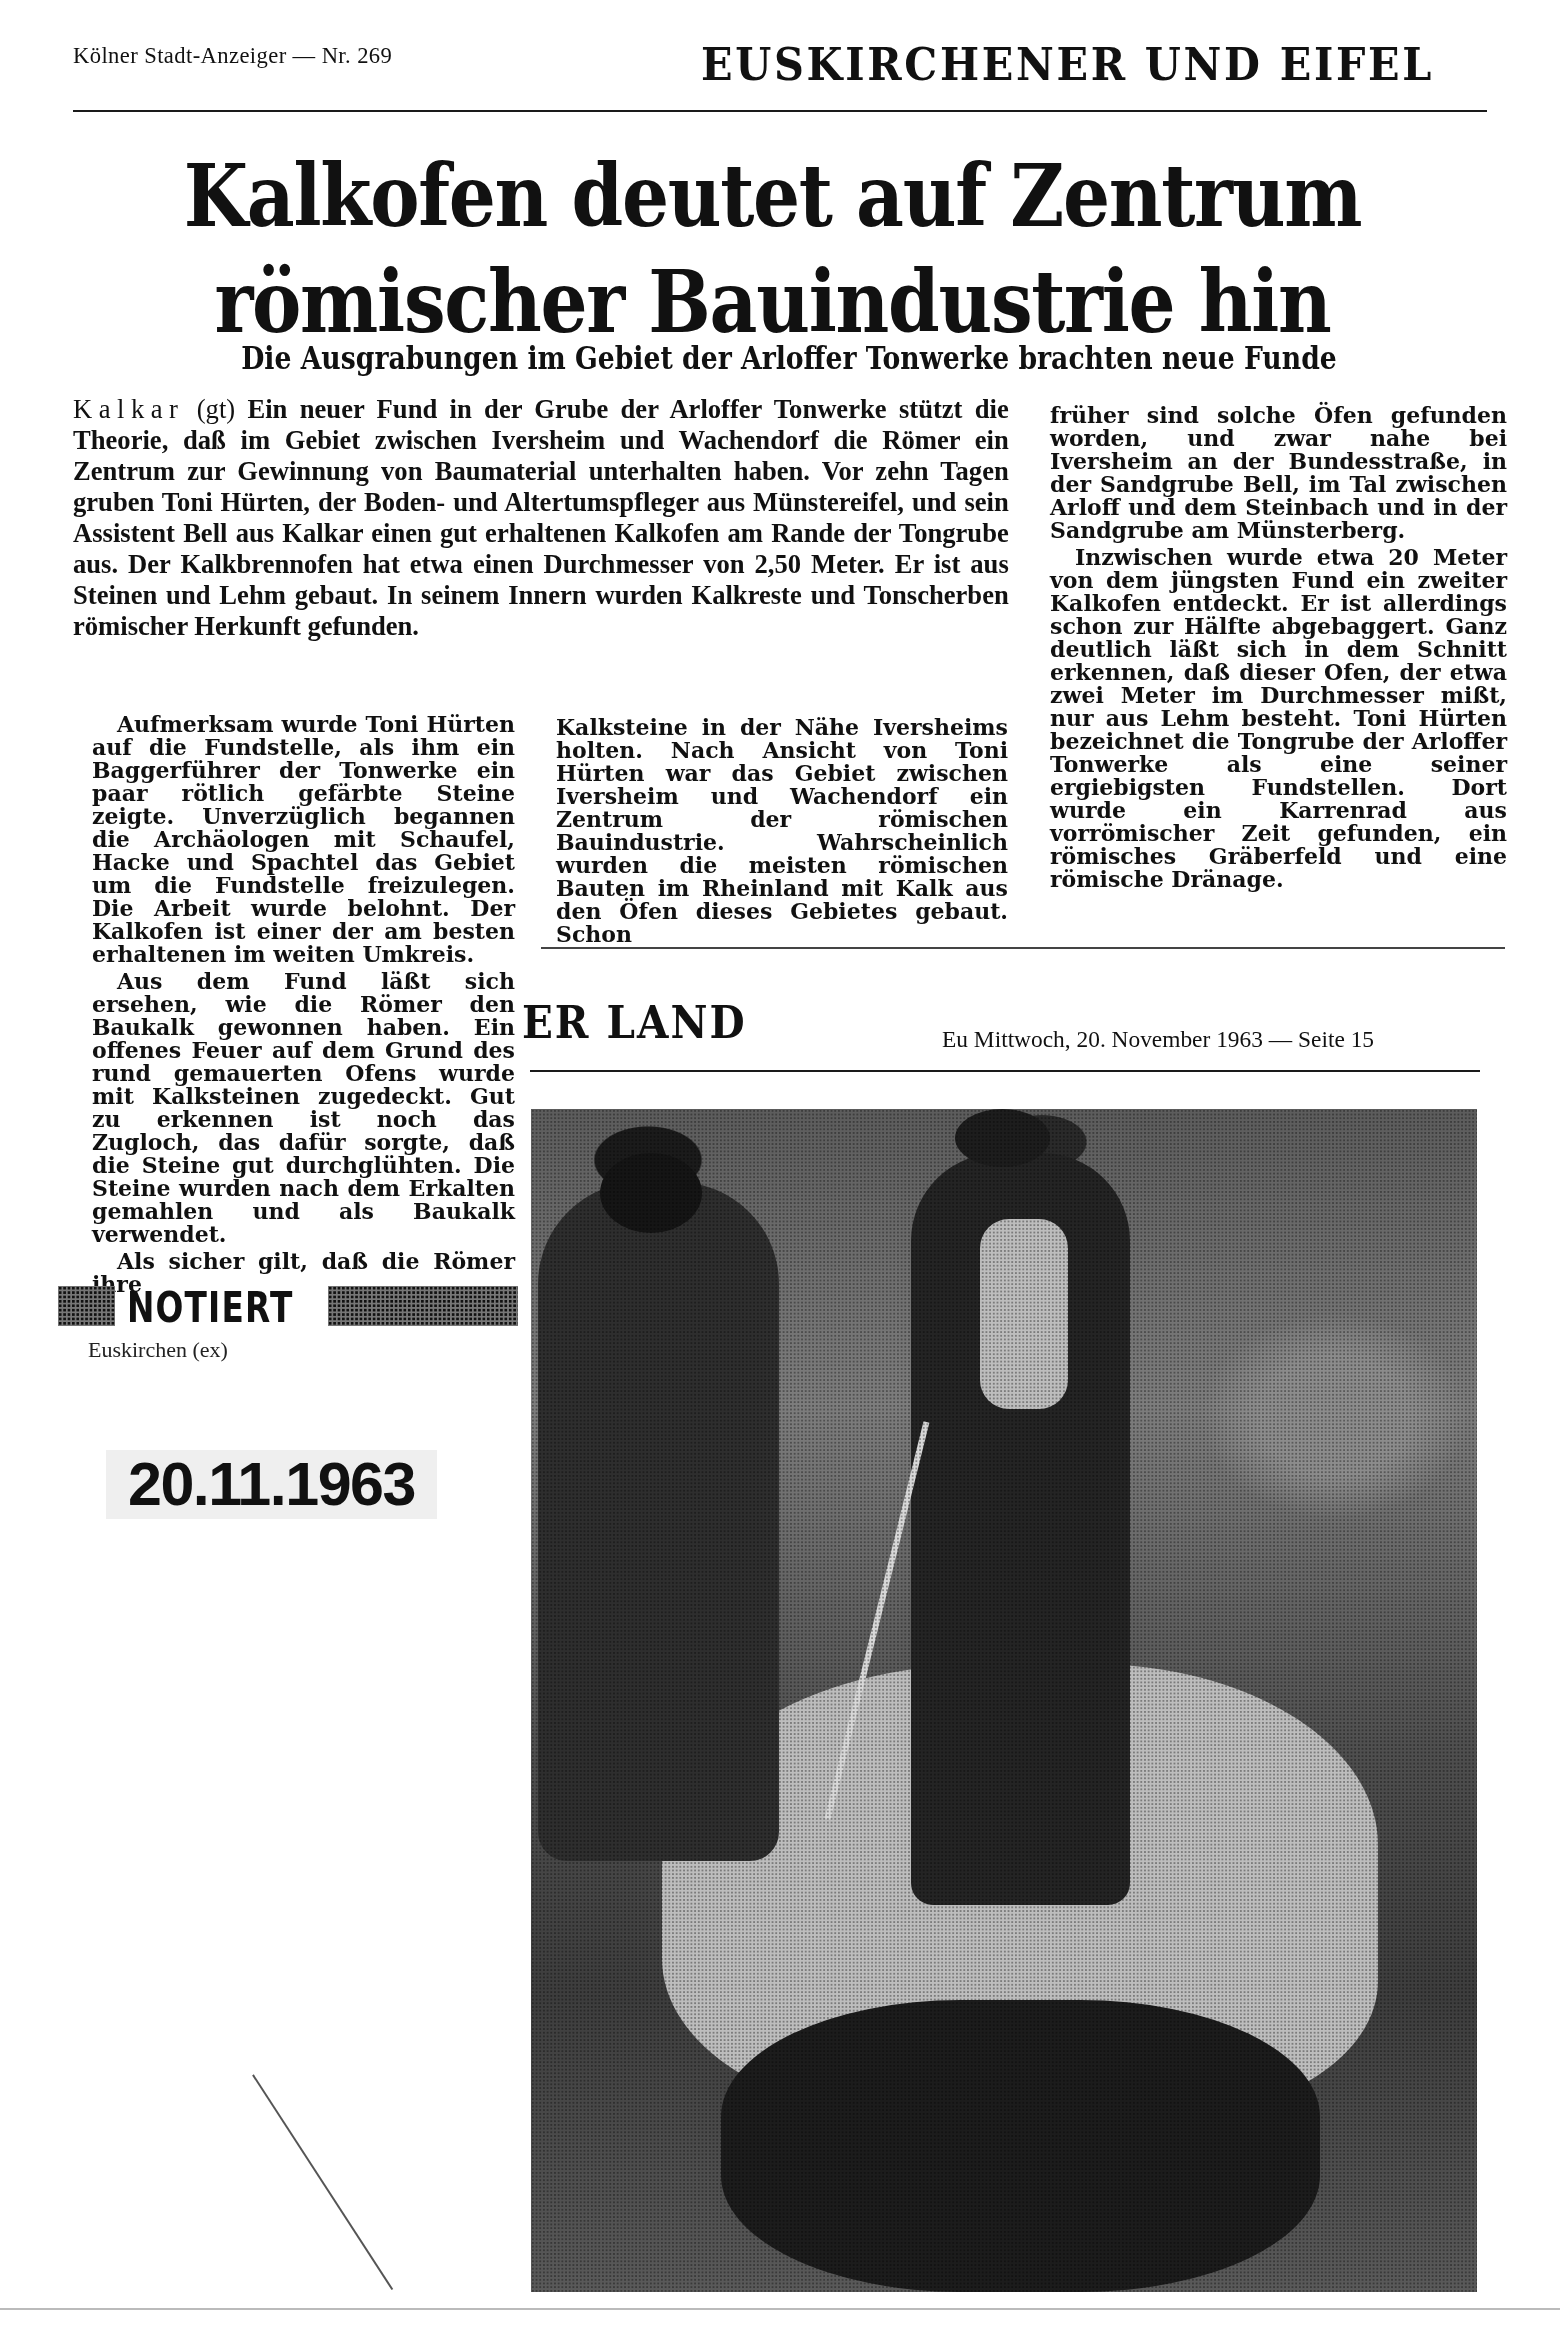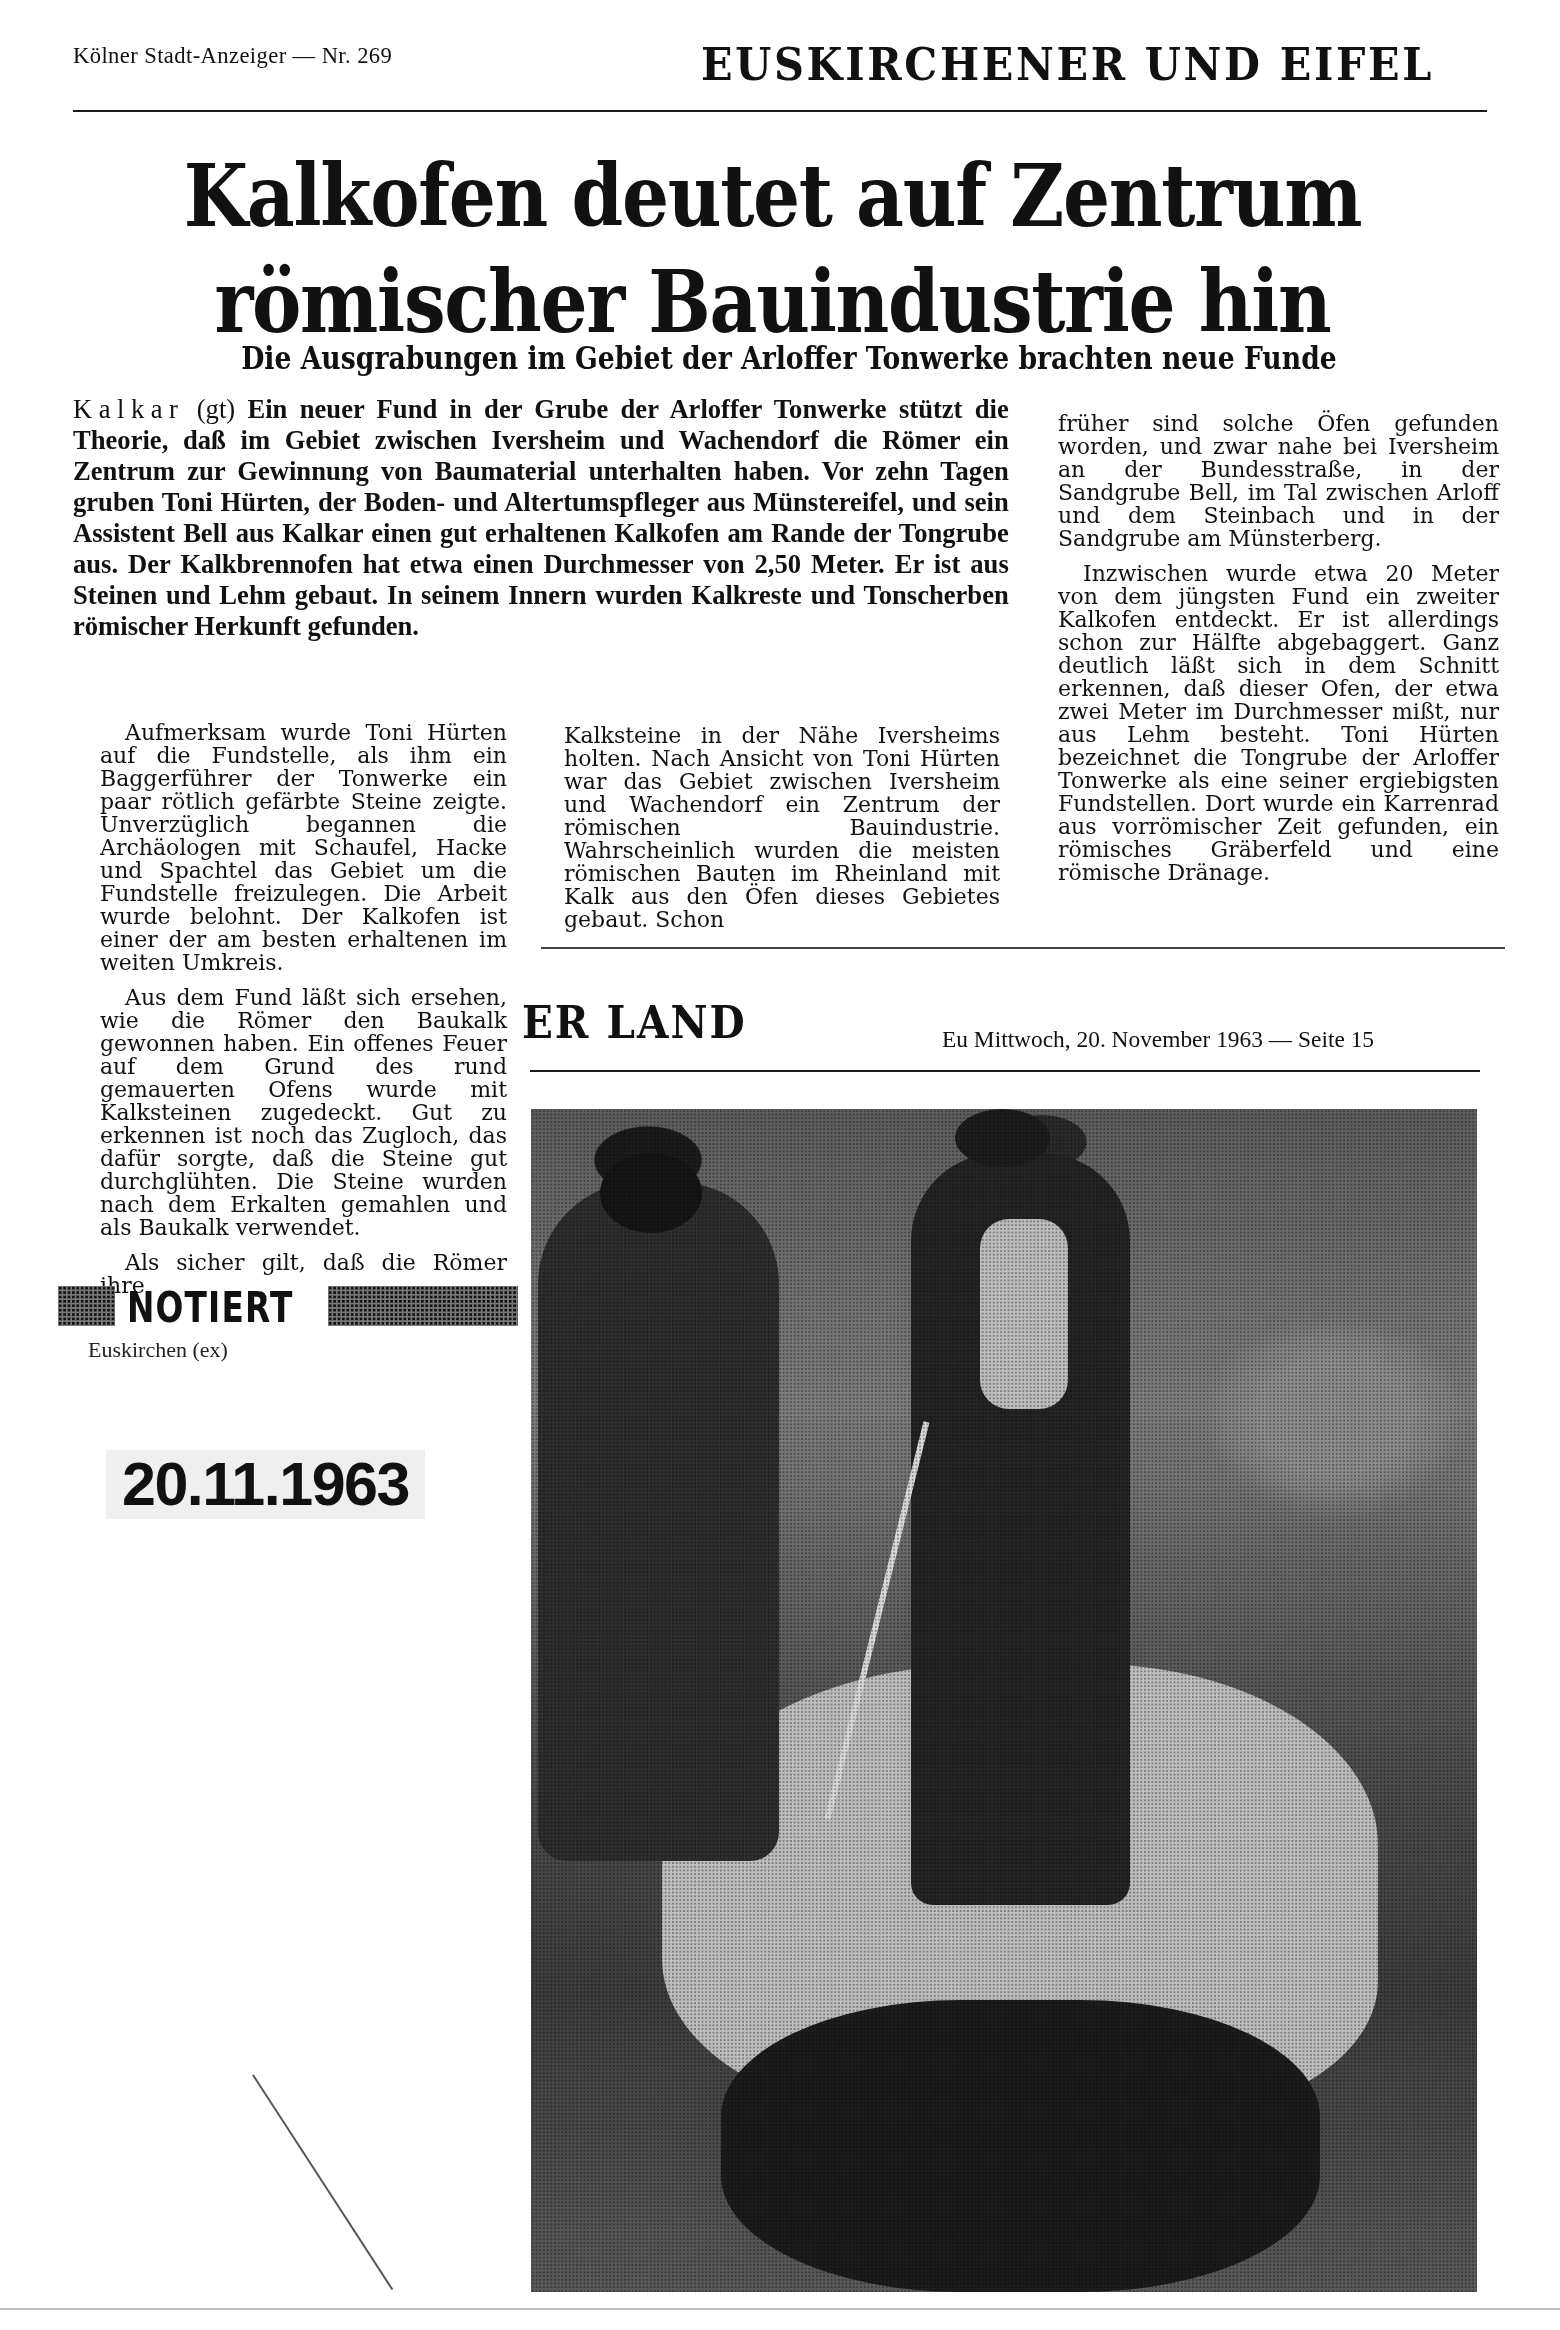--- a/index.html
+++ b/index.html
@@ -13,21 +13,21 @@
 
   #headline { left: 64px; top: 143px; width: 1417px; text-align: center; font-family: "DejaVu Serif", serif; font-weight: bold; font-size: 86px; line-height: 106px; letter-spacing: -1.5px; }
   #headline div { transform: scaleX(0.86); transform-origin: center; white-space: nowrap; }
   #subheadline { left: 73px; top: 340px; width: 1432px; text-align: center; font-weight: bold; font-size: 31px; white-space: nowrap; }
   #subheadline span { display: inline-block; transform: scaleX(0.86); }
 
   #lead { left: 73px; top: 394px; width: 950px; font-family: "Liberation Serif", serif; font-weight: bold; font-size: 27px; line-height: 31px; text-align: justify; transform: scaleX(0.985); transform-origin: left; }
   #lead .spaced { letter-spacing: 6.6px; font-weight: normal; }
 
   .col { position: absolute; font-family: "DejaVu Serif", serif; font-size: 22px; line-height: 23px; text-align: justify; hyphens: manual; }
-  .col p { margin: 12px; text-indent: 0; }
+  .col p { margin: 4px; text-indent: 0; font-weight: bold; }
   .col p.ind { text-indent: 25px; }
   .col p + p { margin-top: 0; }
 
   #col-right-top { left: 1046px; top: 400px; width: 465px; }
   #col-left { left: 88px; top: 709px; width: 431px; }
   #col-mid { left: 552px; top: 712px; width: 460px; }
 
   #rule-mid { left: 541px; top: 947px; width: 964px; height: 1.5px; background: #444; }
 
   #land-title { left: 522px; top: 996px; font-size: 45px; font-weight: bold; letter-spacing: 2.2px; white-space: nowrap; transform: scaleX(0.9); transform-origin: left; }
@@ -35,21 +35,21 @@
   #rule-land { left: 530px; top: 1070px; width: 950px; }
 
   #notiert { left: 58px; top: 1286px; width: 460px; height: 40px; }
   .halftone { position: absolute; top: 0; height: 40px;
     background-color: #777;
     background-image: radial-gradient(#111 42%, transparent 45%);
     background-size: 4.4px 4.4px; }
   #notiert-label { position: absolute; left: 69px; top: -2.9px; font-family: "DejaVu Sans", sans-serif; font-weight: bold; font-size: 42px; letter-spacing: 1.5px; transform: scaleX(0.78); transform-origin: left; }
   #notiert-text { left: 88px; top: 1337px; font-size: 22px; font-family: "Liberation Serif", serif; color: #222; }
 
-  #date-stamp { left: 106px; top: 1450px; height: 69px; padding: 0 16px; background: #efefef; font-family: "Liberation Sans", sans-serif; font-weight: bold; font-size: 61px; line-height: 69px; letter-spacing: -1.5px; }
+  #date-stamp { left: 106px; top: 1450px; height: 69px; padding: 0 22px; background: #efefef; font-family: "Liberation Sans", sans-serif; font-weight: bold; font-size: 61px; line-height: 69px; letter-spacing: -1.5px; }
 
   #photo { left: 531px; top: 1109px; width: 946px; height: 1183px; overflow: hidden;
     background:
       radial-gradient(ellipse 88px 55px at 117px 51px, #1b1b1b 60%, transparent 62%),
       radial-gradient(ellipse 73px 44px at 511px 33px, #2a2a2a 60%, transparent 62%),
       radial-gradient(ellipse 307px 190px at 380px 730px, #cfcfcf 55%, transparent 75%),
       radial-gradient(ellipse 190px 146px at 804px 307px, #8c8c8c 40%, transparent 70%),
       linear-gradient(180deg, #5c5c5c 0%, #7d7d7d 25%, #4e4e4e 55%, #3d3d3d 75%, #5a5a5a 100%);
   }
   #photo::after { content: ""; position: absolute; inset: 0;

